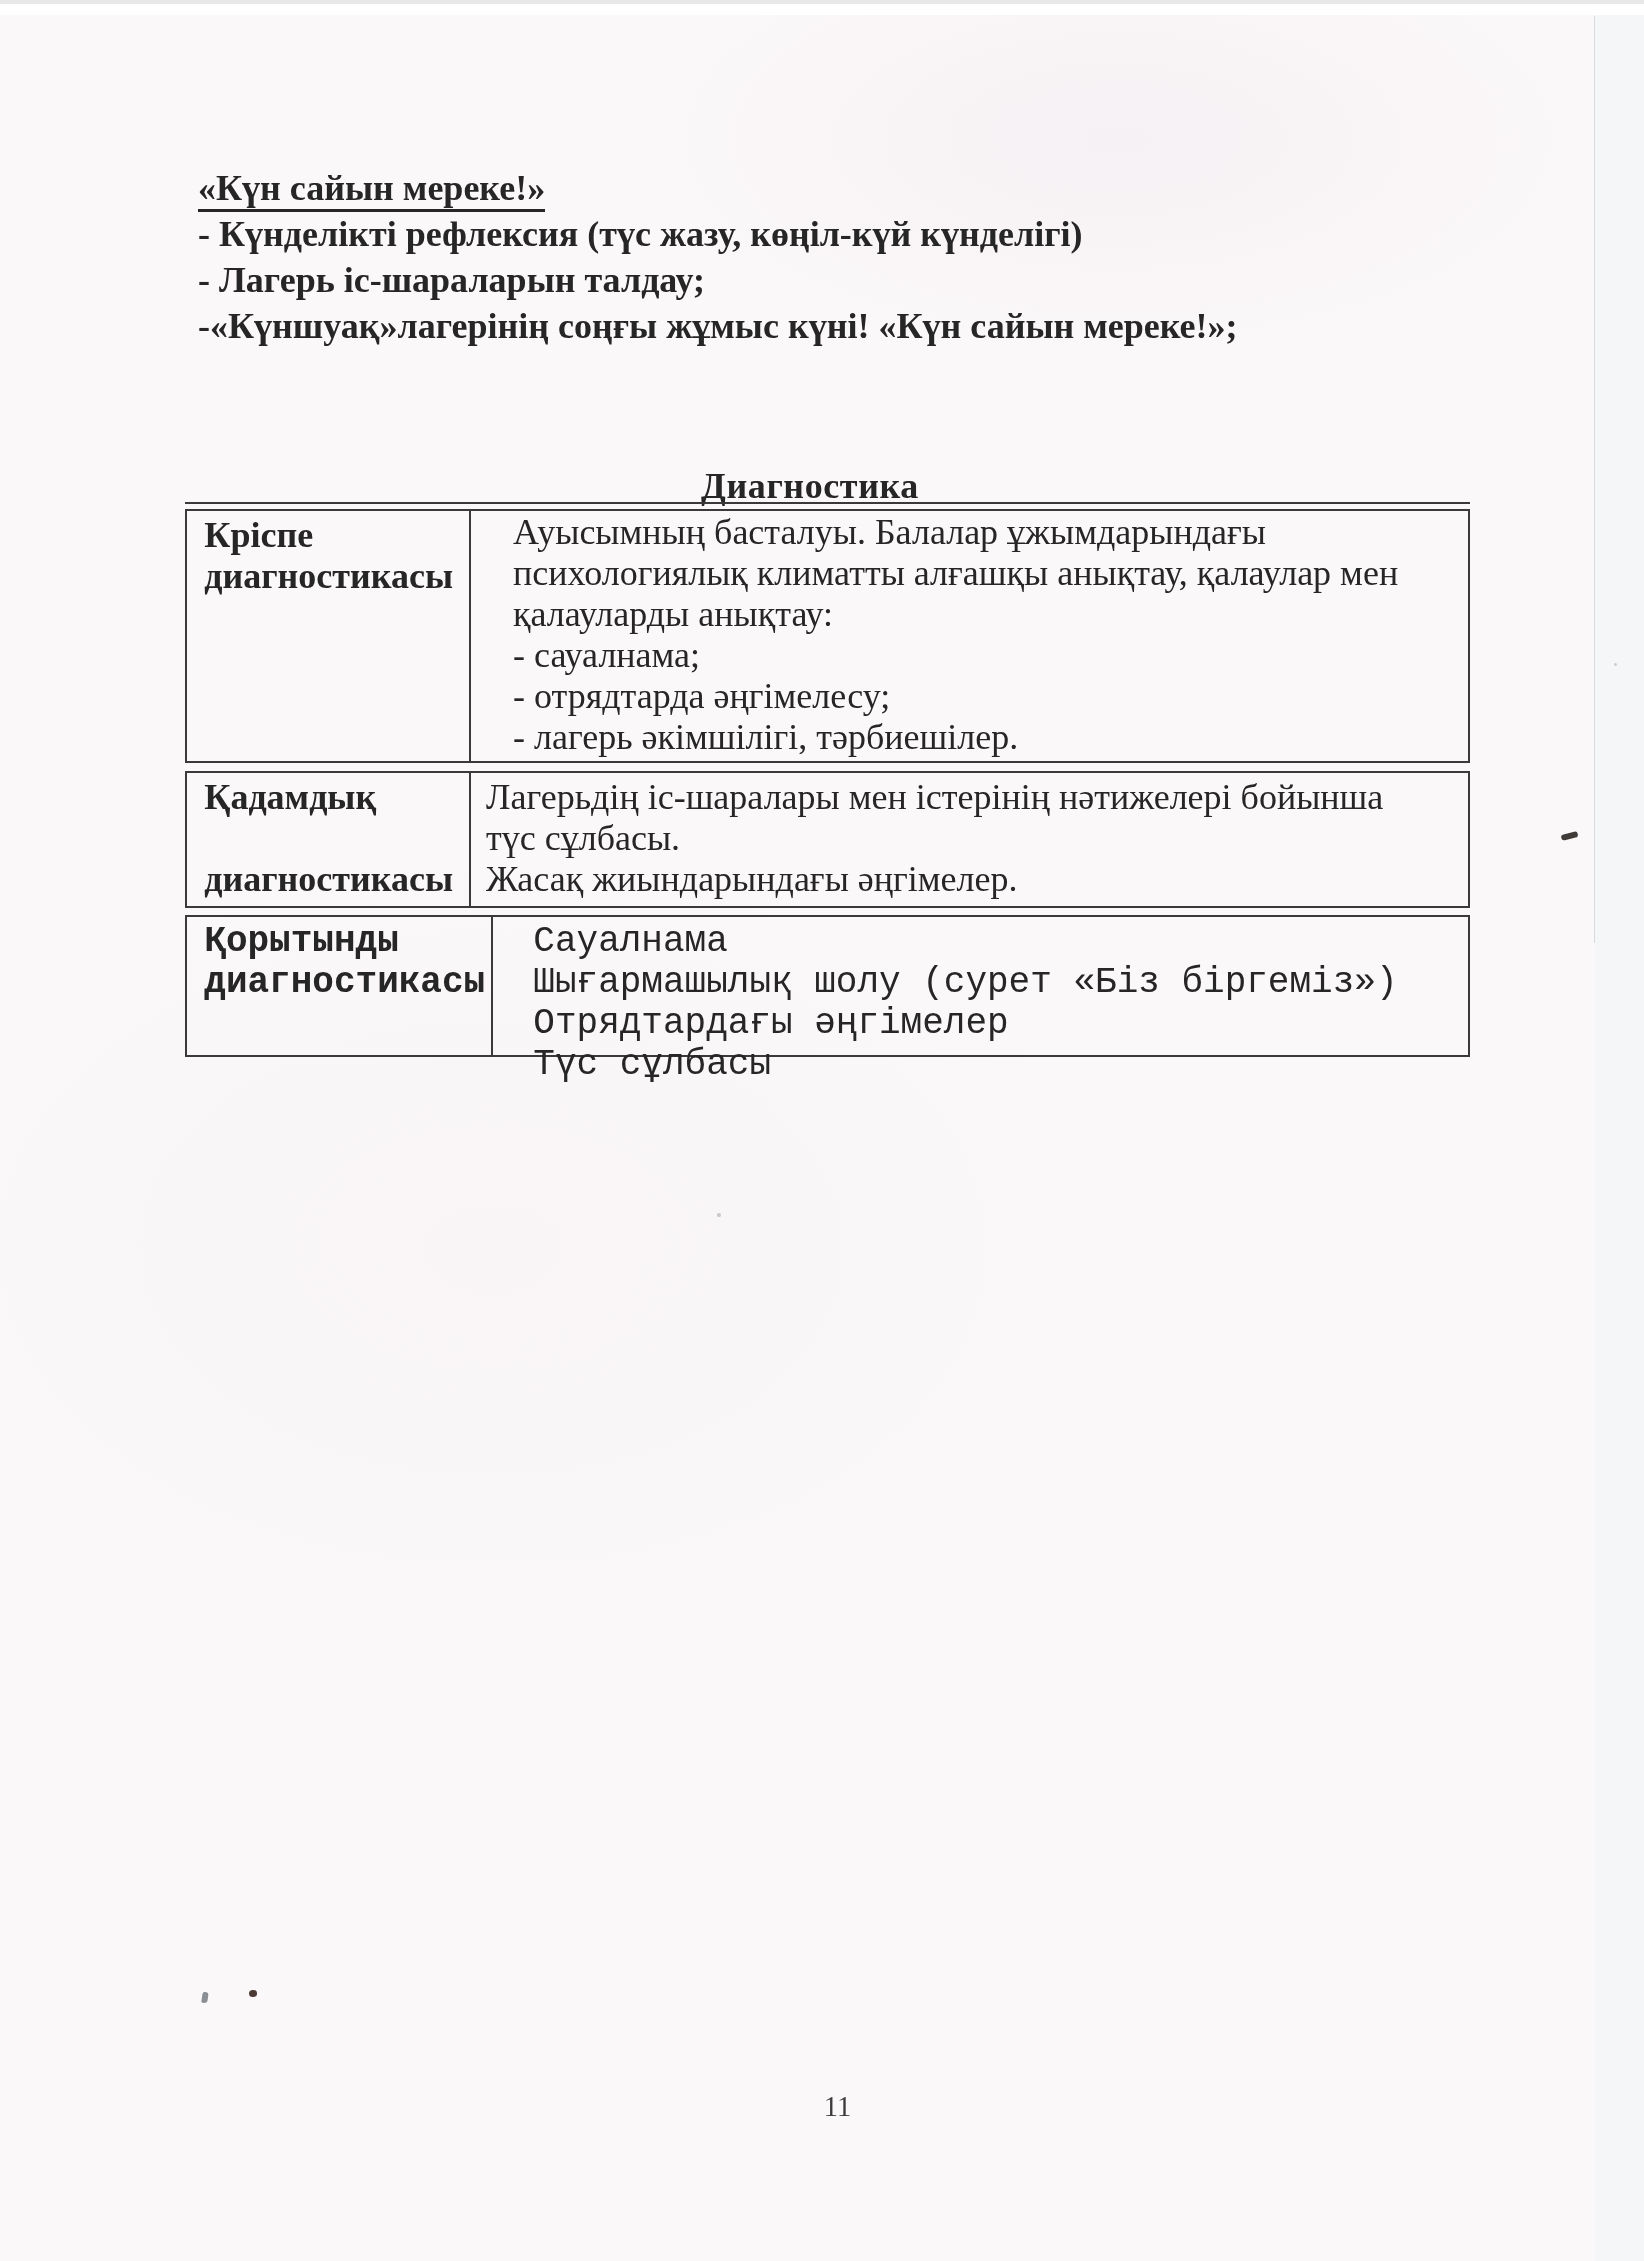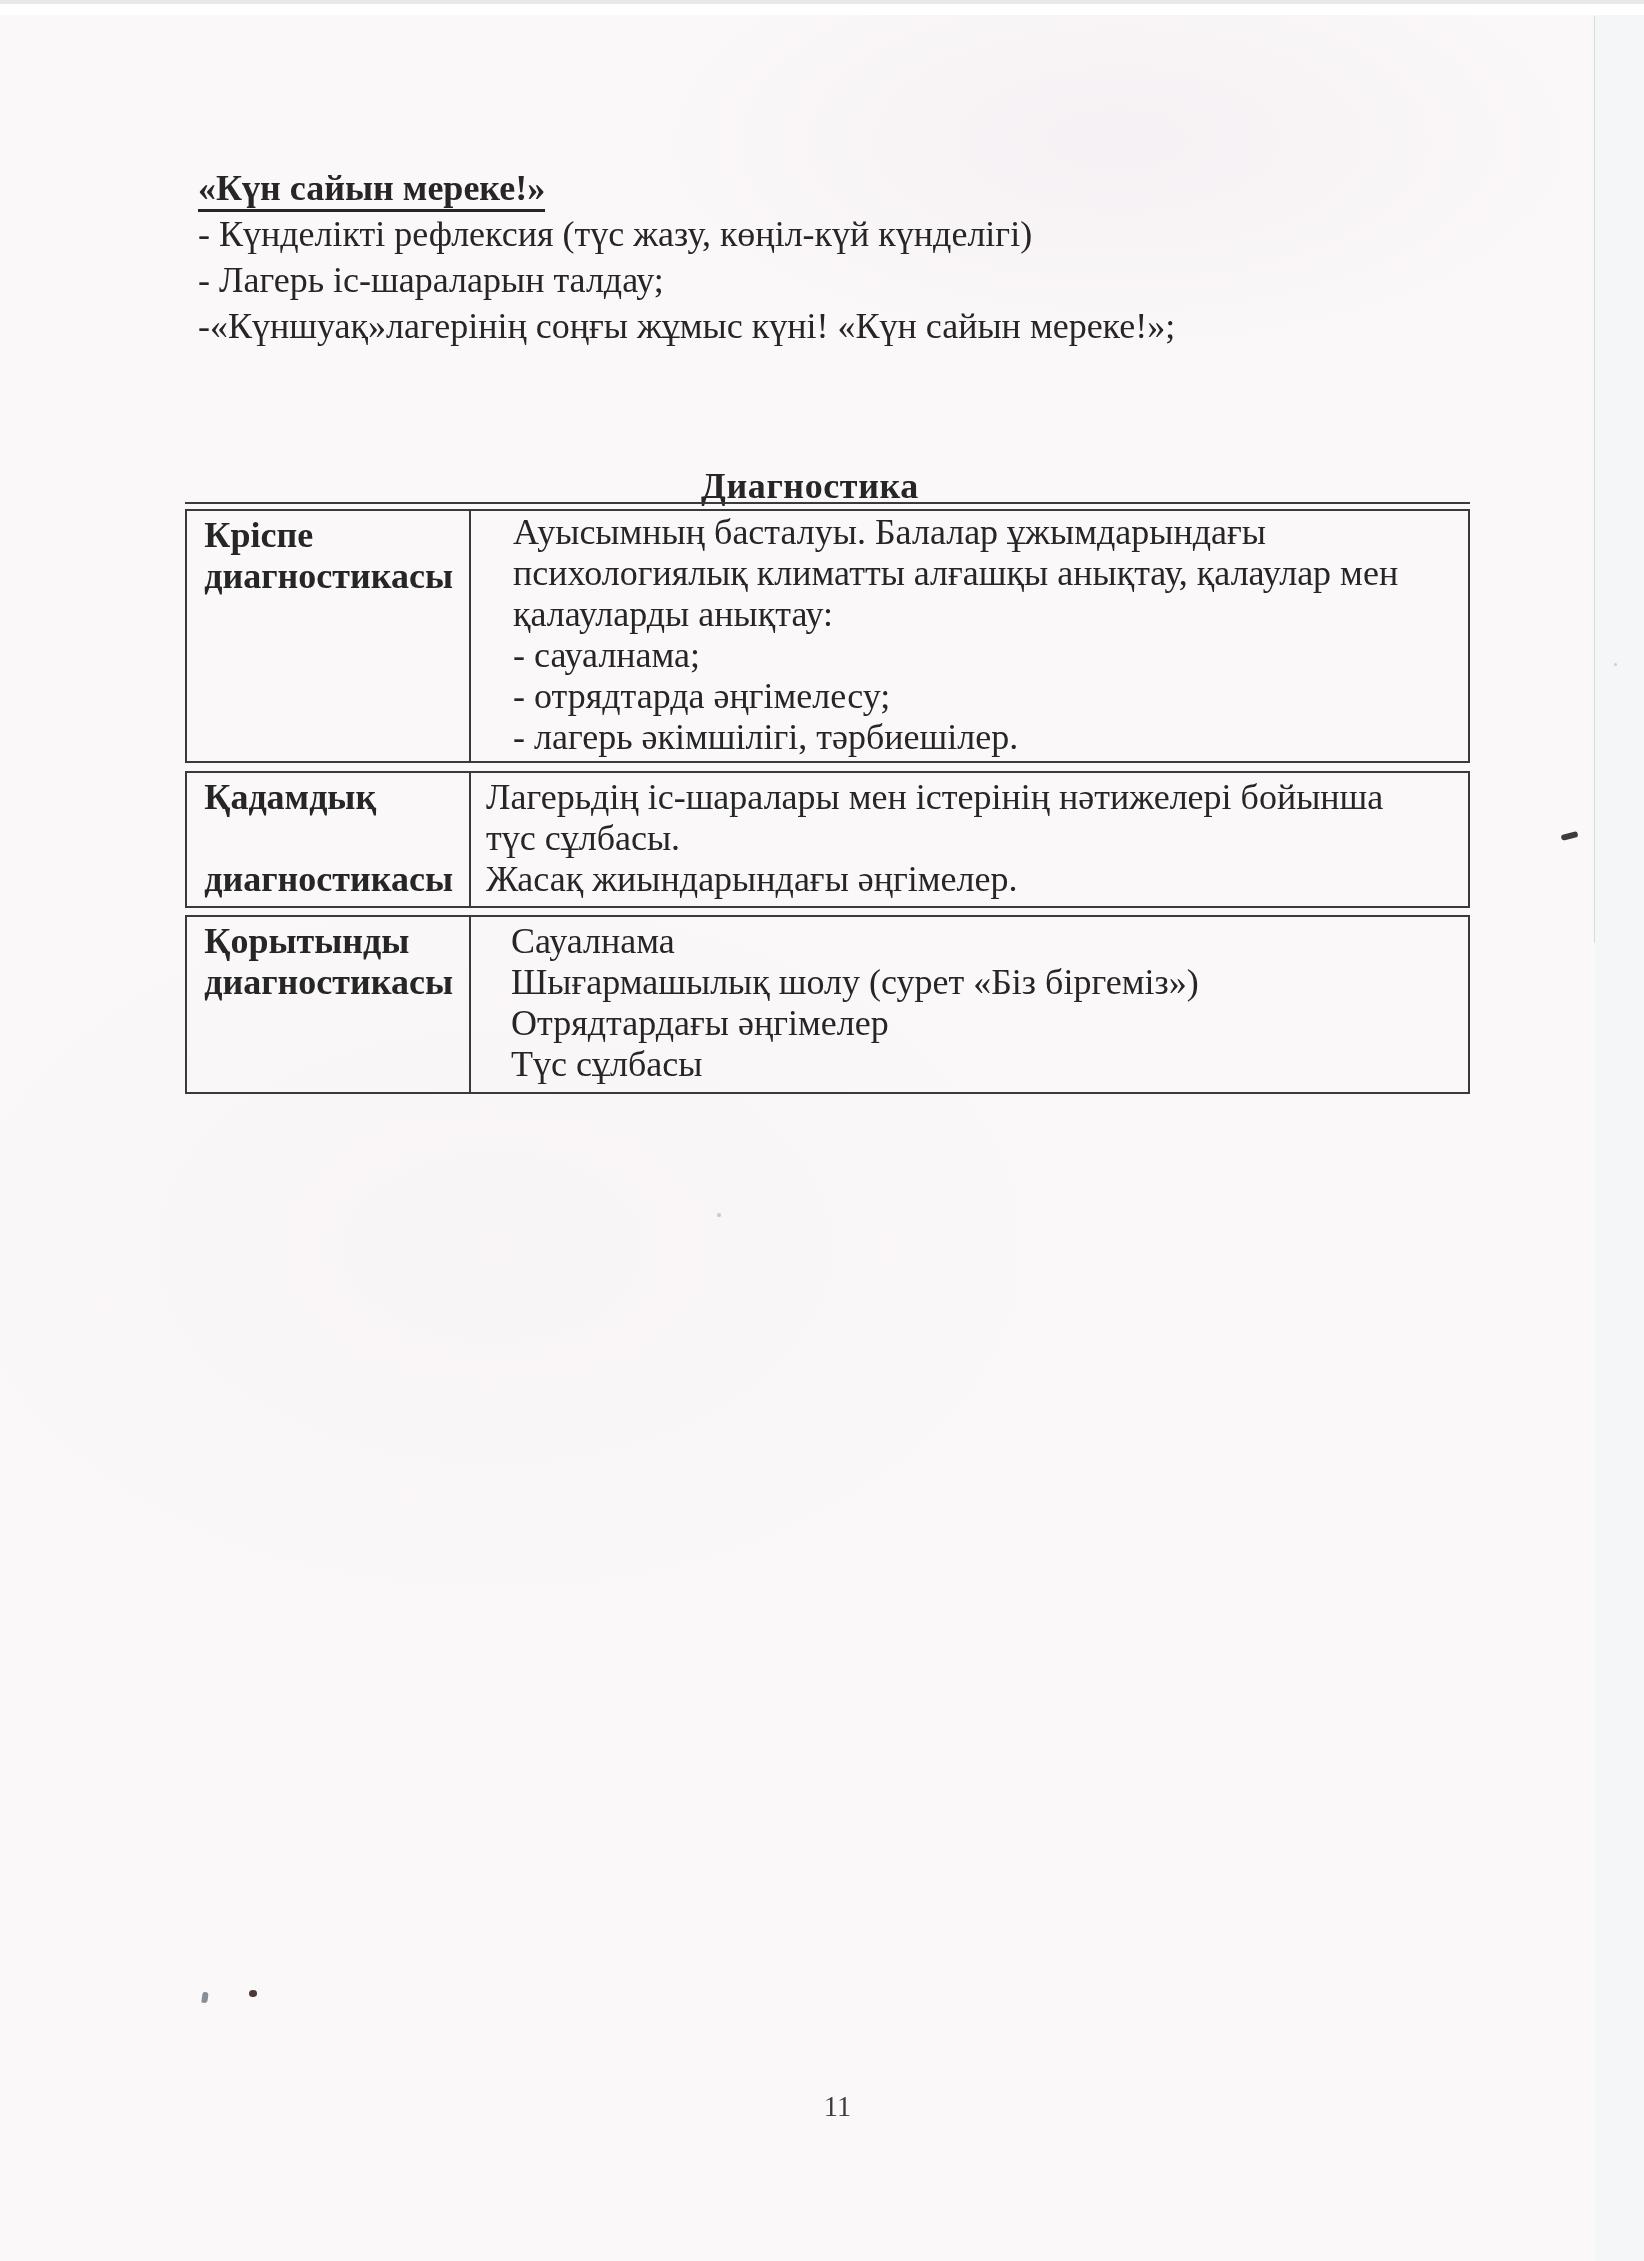--- a/index.html
+++ b/index.html
@@ -36,20 +36,21 @@
   
   .intro-block {
     position: absolute; left: 198px; top: 161px; width: 1298px;
   }
   .text-line {
     display: block;
     height: 46px;
     line-height: 46px;
     font-size: 36px;
     white-space: nowrap;
+    font-weight: bold;
   }
   .doc-title-line { font-weight: bold; }
   .doc-title-underline {
     border-bottom: 3.7px solid #262626;
     padding-bottom: 1.2px;
   }
 
   
   .table-heading {
     position: absolute; left: 0; top: 461px; width: 1620px;
@@ -65,21 +66,21 @@
   }
   .diag-row {
     position: absolute; left: 185px; width: 1285px;
     border: 2.5px solid #3a3a3a;
     box-sizing: border-box;
     display: flex;
     background: transparent;
   }
   .diag-row-1 { top: 505px;  height: 254px; gap: 27px; }
   .diag-row-2 { top: 767px; height: 137px; }
-  .diag-row-3 { top: 911px; height: 179px; }
+  .diag-row-3 { top: 911px; height: 142px; font-family: Liberation Mono, monospace; }
 
   .diag-cell-header {
     flex: 0 0 284px;
     box-sizing: border-box;
     border-right: 2.5px solid #3a3a3a;
     padding: 3.7px 6.2px 0 17.3px;
     font-weight: bold;
   }
   .diag-cell-body {
     flex: 1 1 auto;

